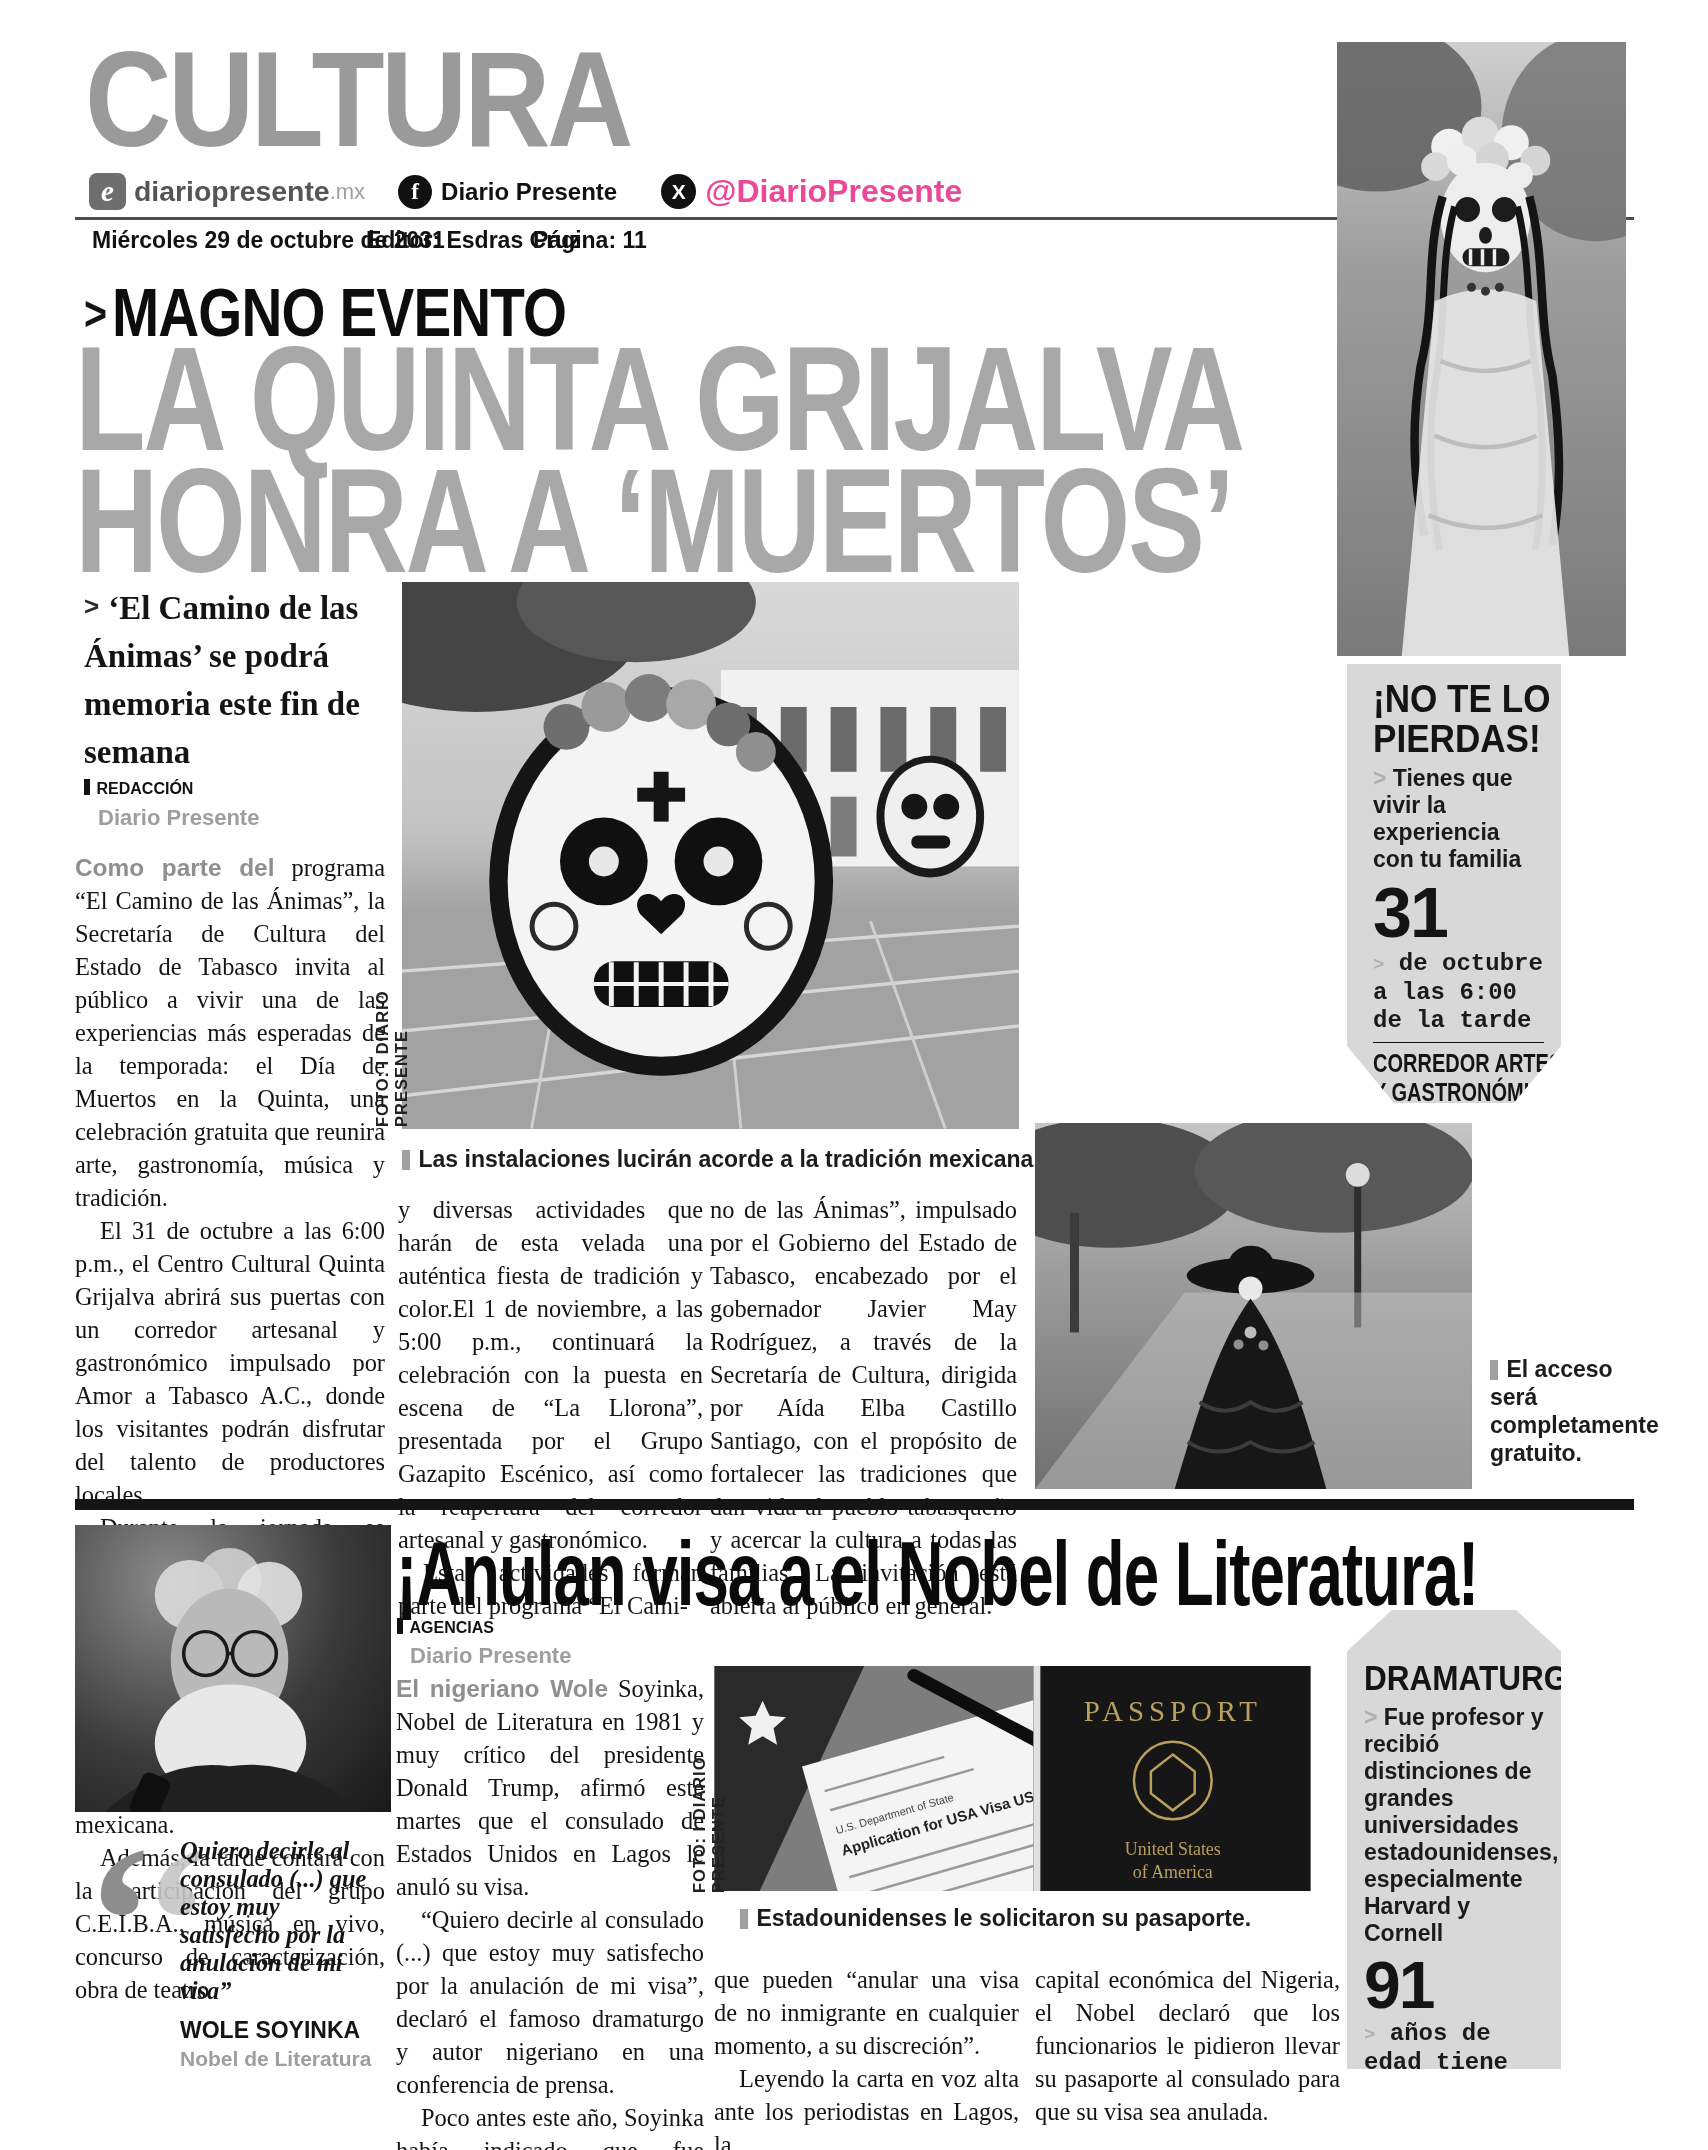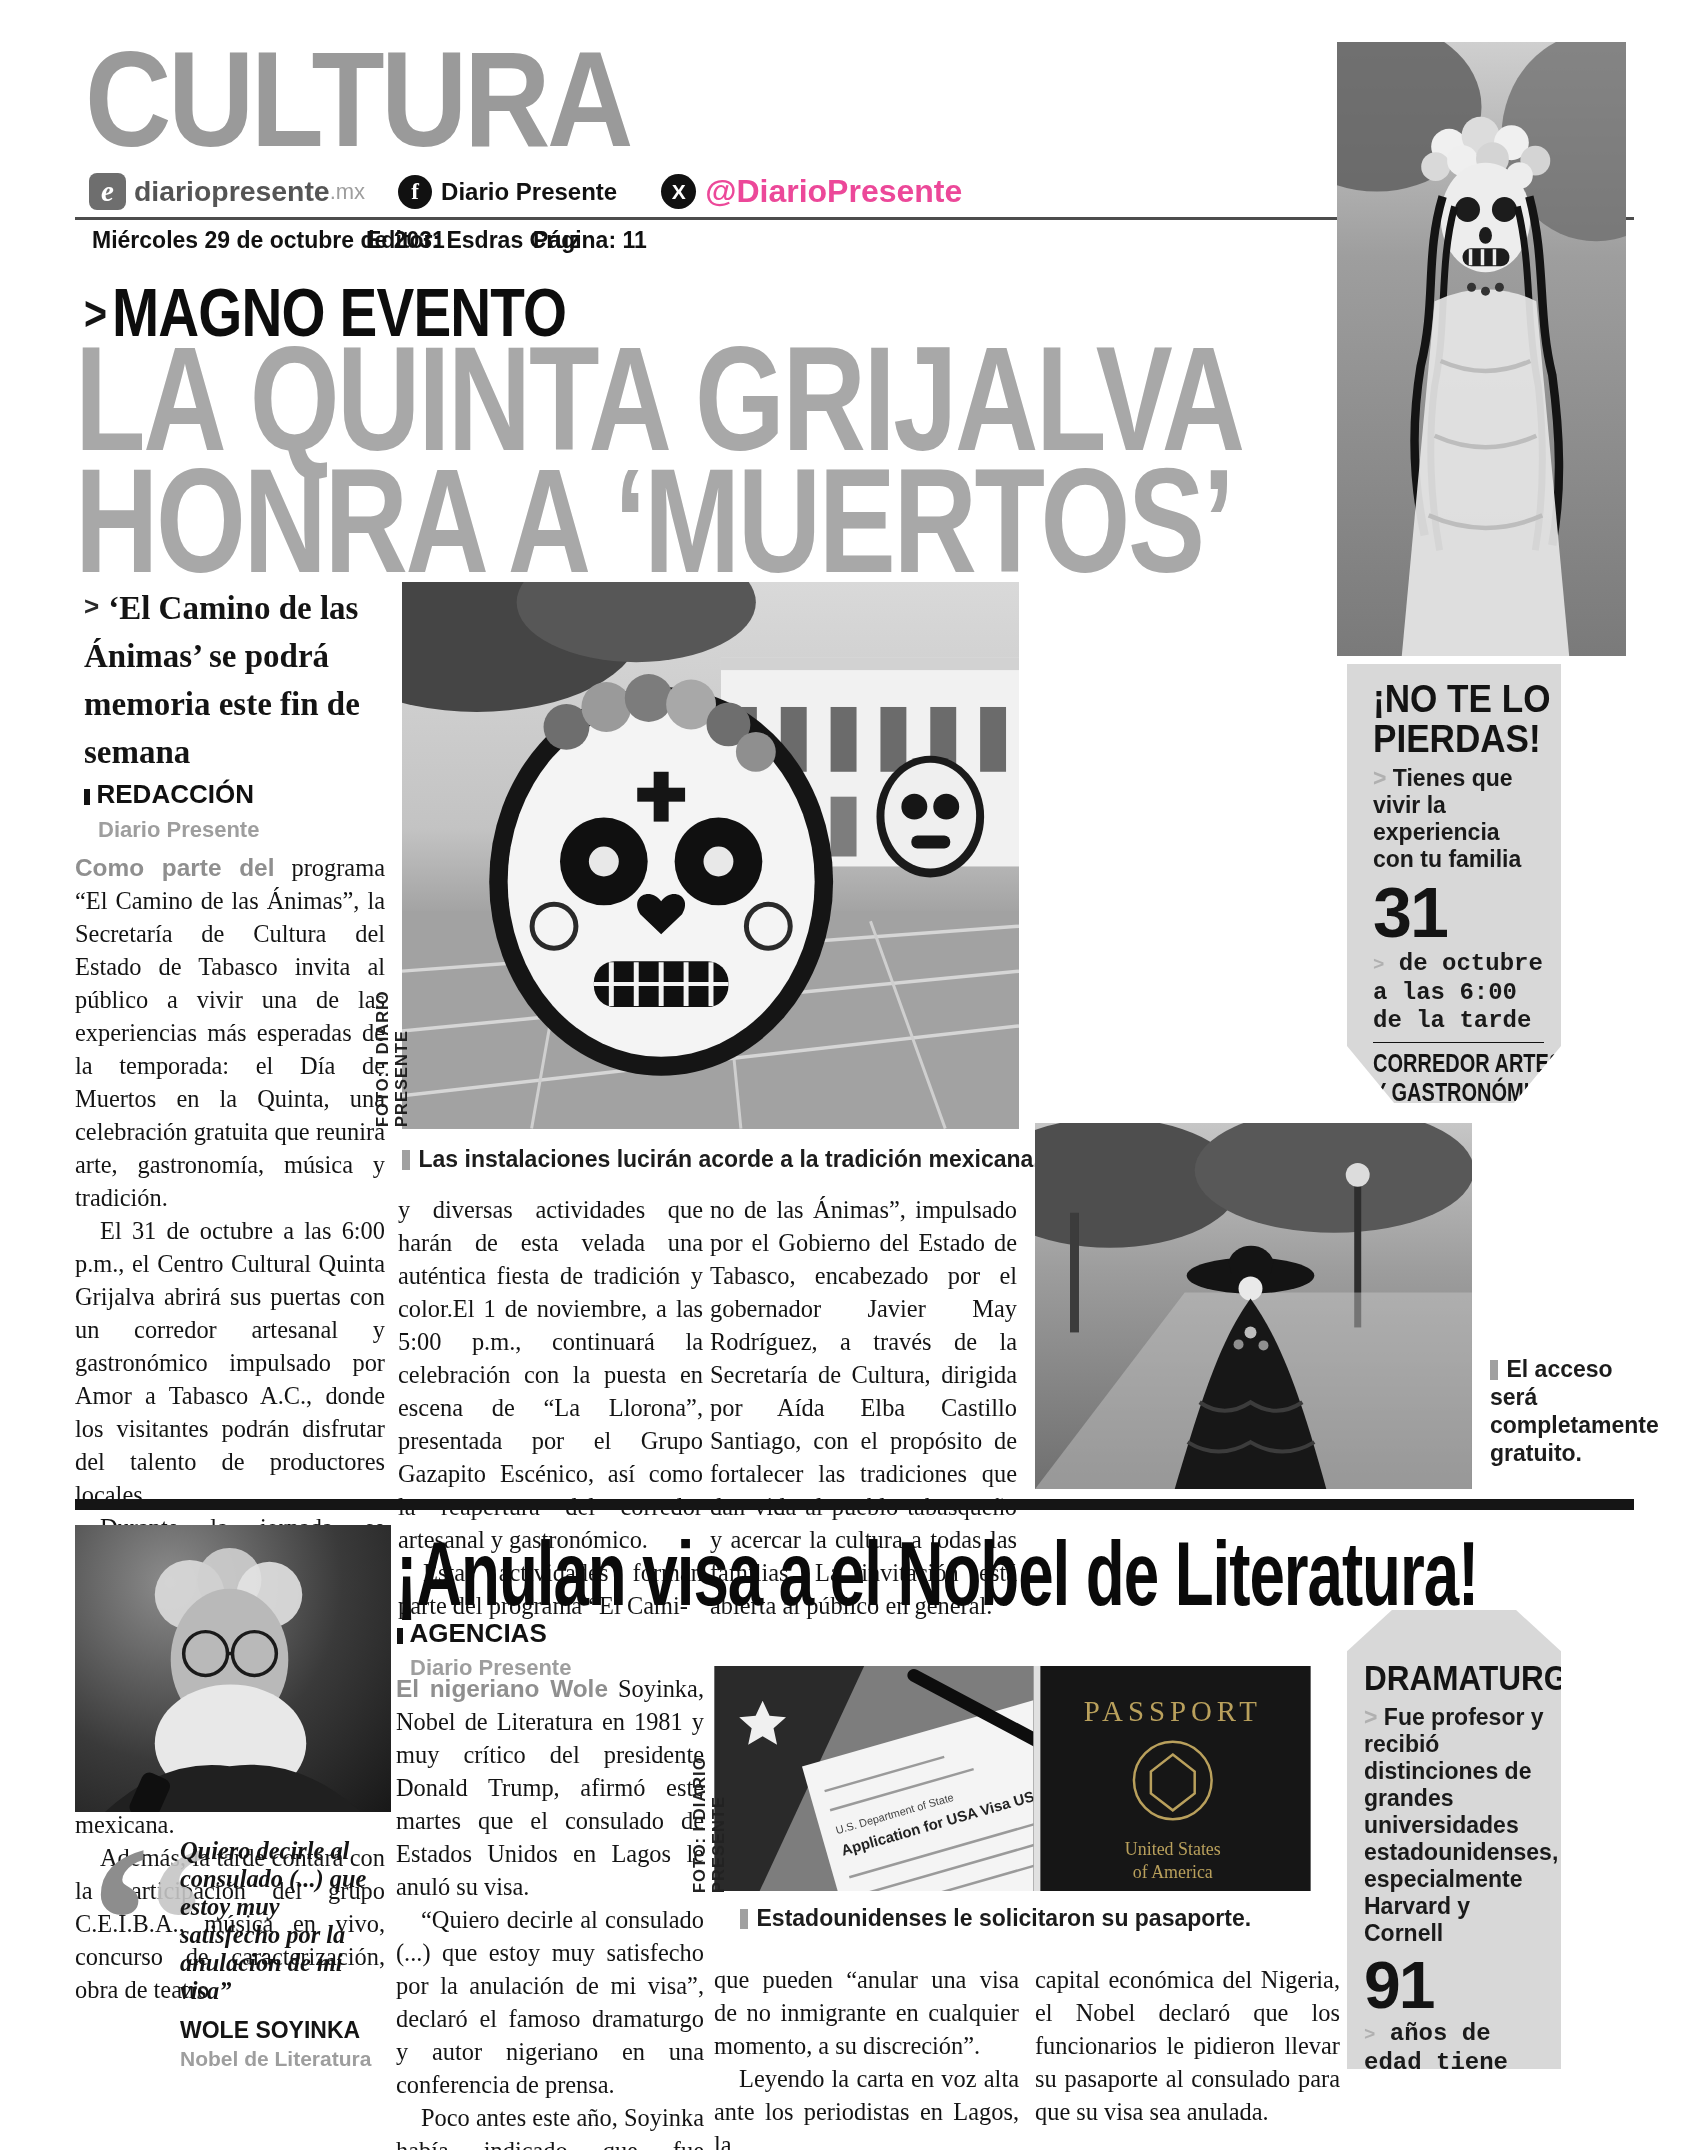--- a/index.html
+++ b/index.html
@@ -9,21 +9,21 @@
   .nowrap{white-space:nowrap;}
   .condL{transform-origin:left top;}
   .serifcol{font-family:"Liberation Serif","DejaVu Serif",serif;font-size:24.4px;line-height:33px;
             text-align:justify;color:#141414;}
   .serifcol p{margin:0;}
   .serifcol p + p{text-indent:25px;}
   .leadin{font-family:"Liberation Sans",sans-serif;font-weight:bold;color:#8f8f8f;}
   .cap{font-weight:bold;font-size:23px;line-height:28px;color:#1c1c1c;}
   .capmark{display:inline-block;width:7.5px;height:20px;background:#a0a0a0;margin-right:9px;vertical-align:-3px;}
   .bymark{display:inline-block;width:5.5px;height:16px;background:#111;margin-right:7px;vertical-align:-1.5px;}
-  .byline{font-weight:bold;font-size:26px;color:#111;}
+  .byline{font-weight:bold;font-size:16px;color:#111;}
   .byorg{font-weight:bold;font-size:22px;color:#9e9e9e;}
   .vcredit{writing-mode:vertical-rl;transform:rotate(180deg);font-weight:bold;font-size:16.5px;
            letter-spacing:1px;color:#222;}
   .photo{overflow:hidden;background:#8a8a8a;}
   .sidebar{background:#d8d8d8;}
   .sb-pad{padding:15px 17px 0 26px;}
   .sb-title{font-weight:800;font-size:39px;line-height:40px;color:#141414;transform:scaleX(.9);transform-origin:left top;white-space:nowrap;}
   .sb-sub{font-weight:600;font-size:23px;line-height:27px;color:#1a1a1a;margin-top:6px;}
   .sb-num{font-weight:800;font-size:70px;line-height:70px;color:#141414;margin-top:5px;letter-spacing:-2px;}
   .sb-numcap{font-weight:600;font-size:24px;line-height:28px;color:#1a1a1a;margin-top:2px;font-family:Liberation Mono, monospace;}

